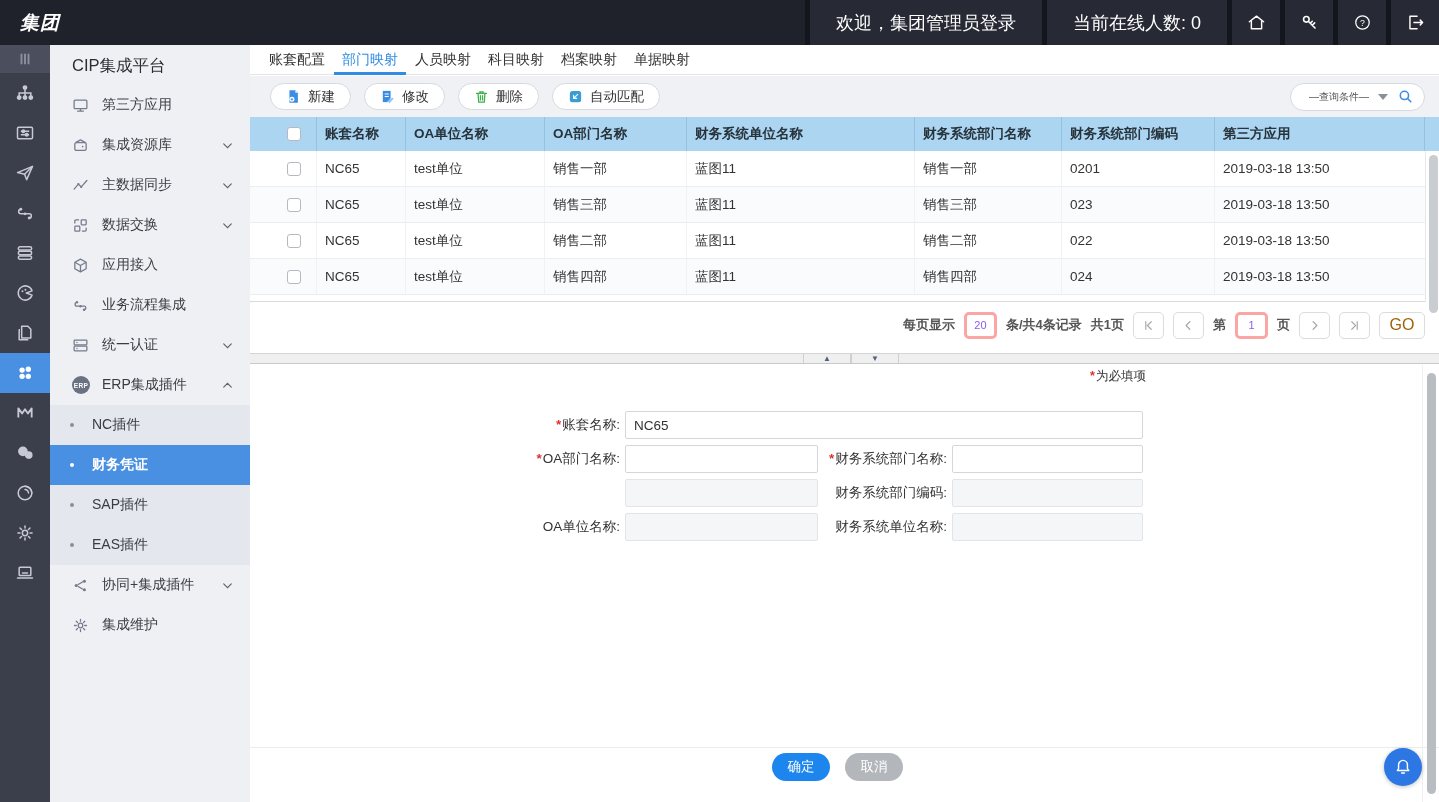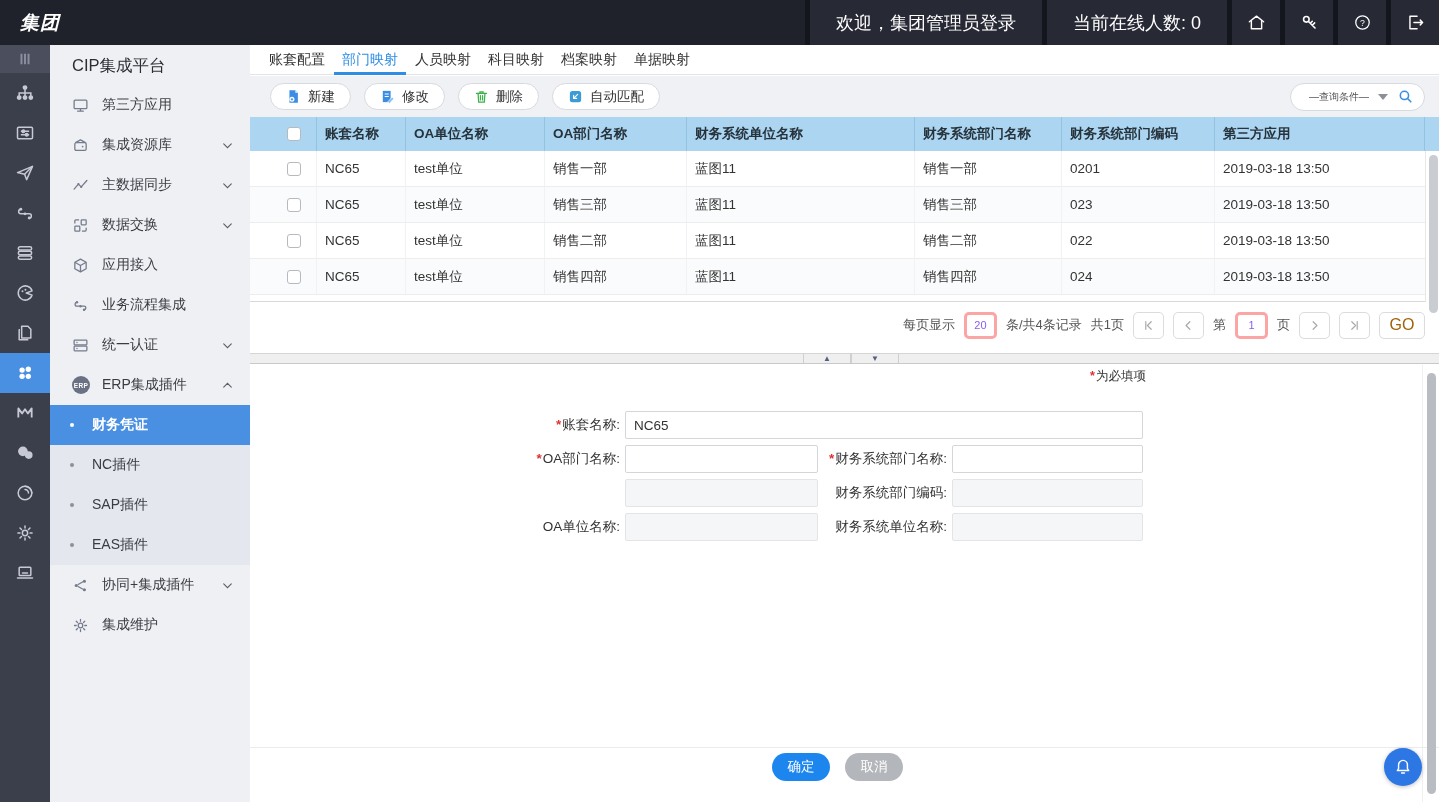--- a/index.html
+++ b/index.html
@@ -90,21 +90,21 @@
   .table-end { position:absolute; top:250px; left:0; width:1175px; height:7px;
     background:#fff; border-bottom:1px solid #d9d9d9; }
   .body-gutter { position:absolute; top:106px; left:1175px; width:14px; height:151px;
     background:#fff; border-left:1px solid #e8e8e8; }
   .table-vscroll { position:absolute; top:110px; left:1179px; width:9px; height:158px;
     background:#c9ccd0; border-radius:5px; cursor:pointer; }
 
   
   .pagination { position:absolute; top:257px; left:0; width:1175px; height:46px; display:flex;
     align-items:center; justify-content:flex-end; gap:9px; font-size:13px; color:#555; }
-  .ptext { white-space:nowrap; }
+  .ptext { white-space:nowrap;font-weight:bold; }
   .pagebox { min-width:33px; height:27px; border:3px solid #fca5a5; border-radius:5px;
     display:flex; align-items:center; justify-content:center; font-size:11px; color:#8b5cf6;
     background:#fff; padding:0 4px; }
   .pbtn { width:31px; height:27px; border:1px solid #dcdcdc; border-radius:5px; background:#fff;
     display:flex; align-items:center; justify-content:center; color:#a9a9a9; cursor:pointer; }
   .pbtn svg { width:13px; height:13px; }
   .pbtn.go { width:46px; color:#a16207; font-size:16px; }
 
   
   .splitter { position:absolute; top:308px; left:0; width:1189px; height:11px; background:#efefef;
@@ -346,27 +346,27 @@
           <path d="M5 9 L12 16 L19 9"></path>
         </svg>
     </div>
     <div class="side-item">
       <span class="erp-badge">ERP</span>
       <span>ERP集成插件</span>
       <svg class="chev" viewBox="0 0 24 24" fill="none" stroke="currentColor" stroke-width="2" stroke-linecap="round">
           <path d="M5 15 L12 8 L19 15"></path>
         </svg>
     </div>
+    <div class="side-item sub">
+      <span class="dot"></span>
+      <span>NC插件</span>
+    </div>
     <div class="side-item sub selected">
       <span class="dot"></span>
       <span>财务凭证</span>
-    </div>
-    <div class="side-item sub">
-      <span class="dot"></span>
-      <span>NC插件</span>
     </div>
     <div class="side-item sub">
       <span class="dot"></span>
       <span>SAP插件</span>
     </div>
     <div class="side-item sub">
       <span class="dot"></span>
       <span>EAS插件</span>
     </div>
     <div class="side-item">

